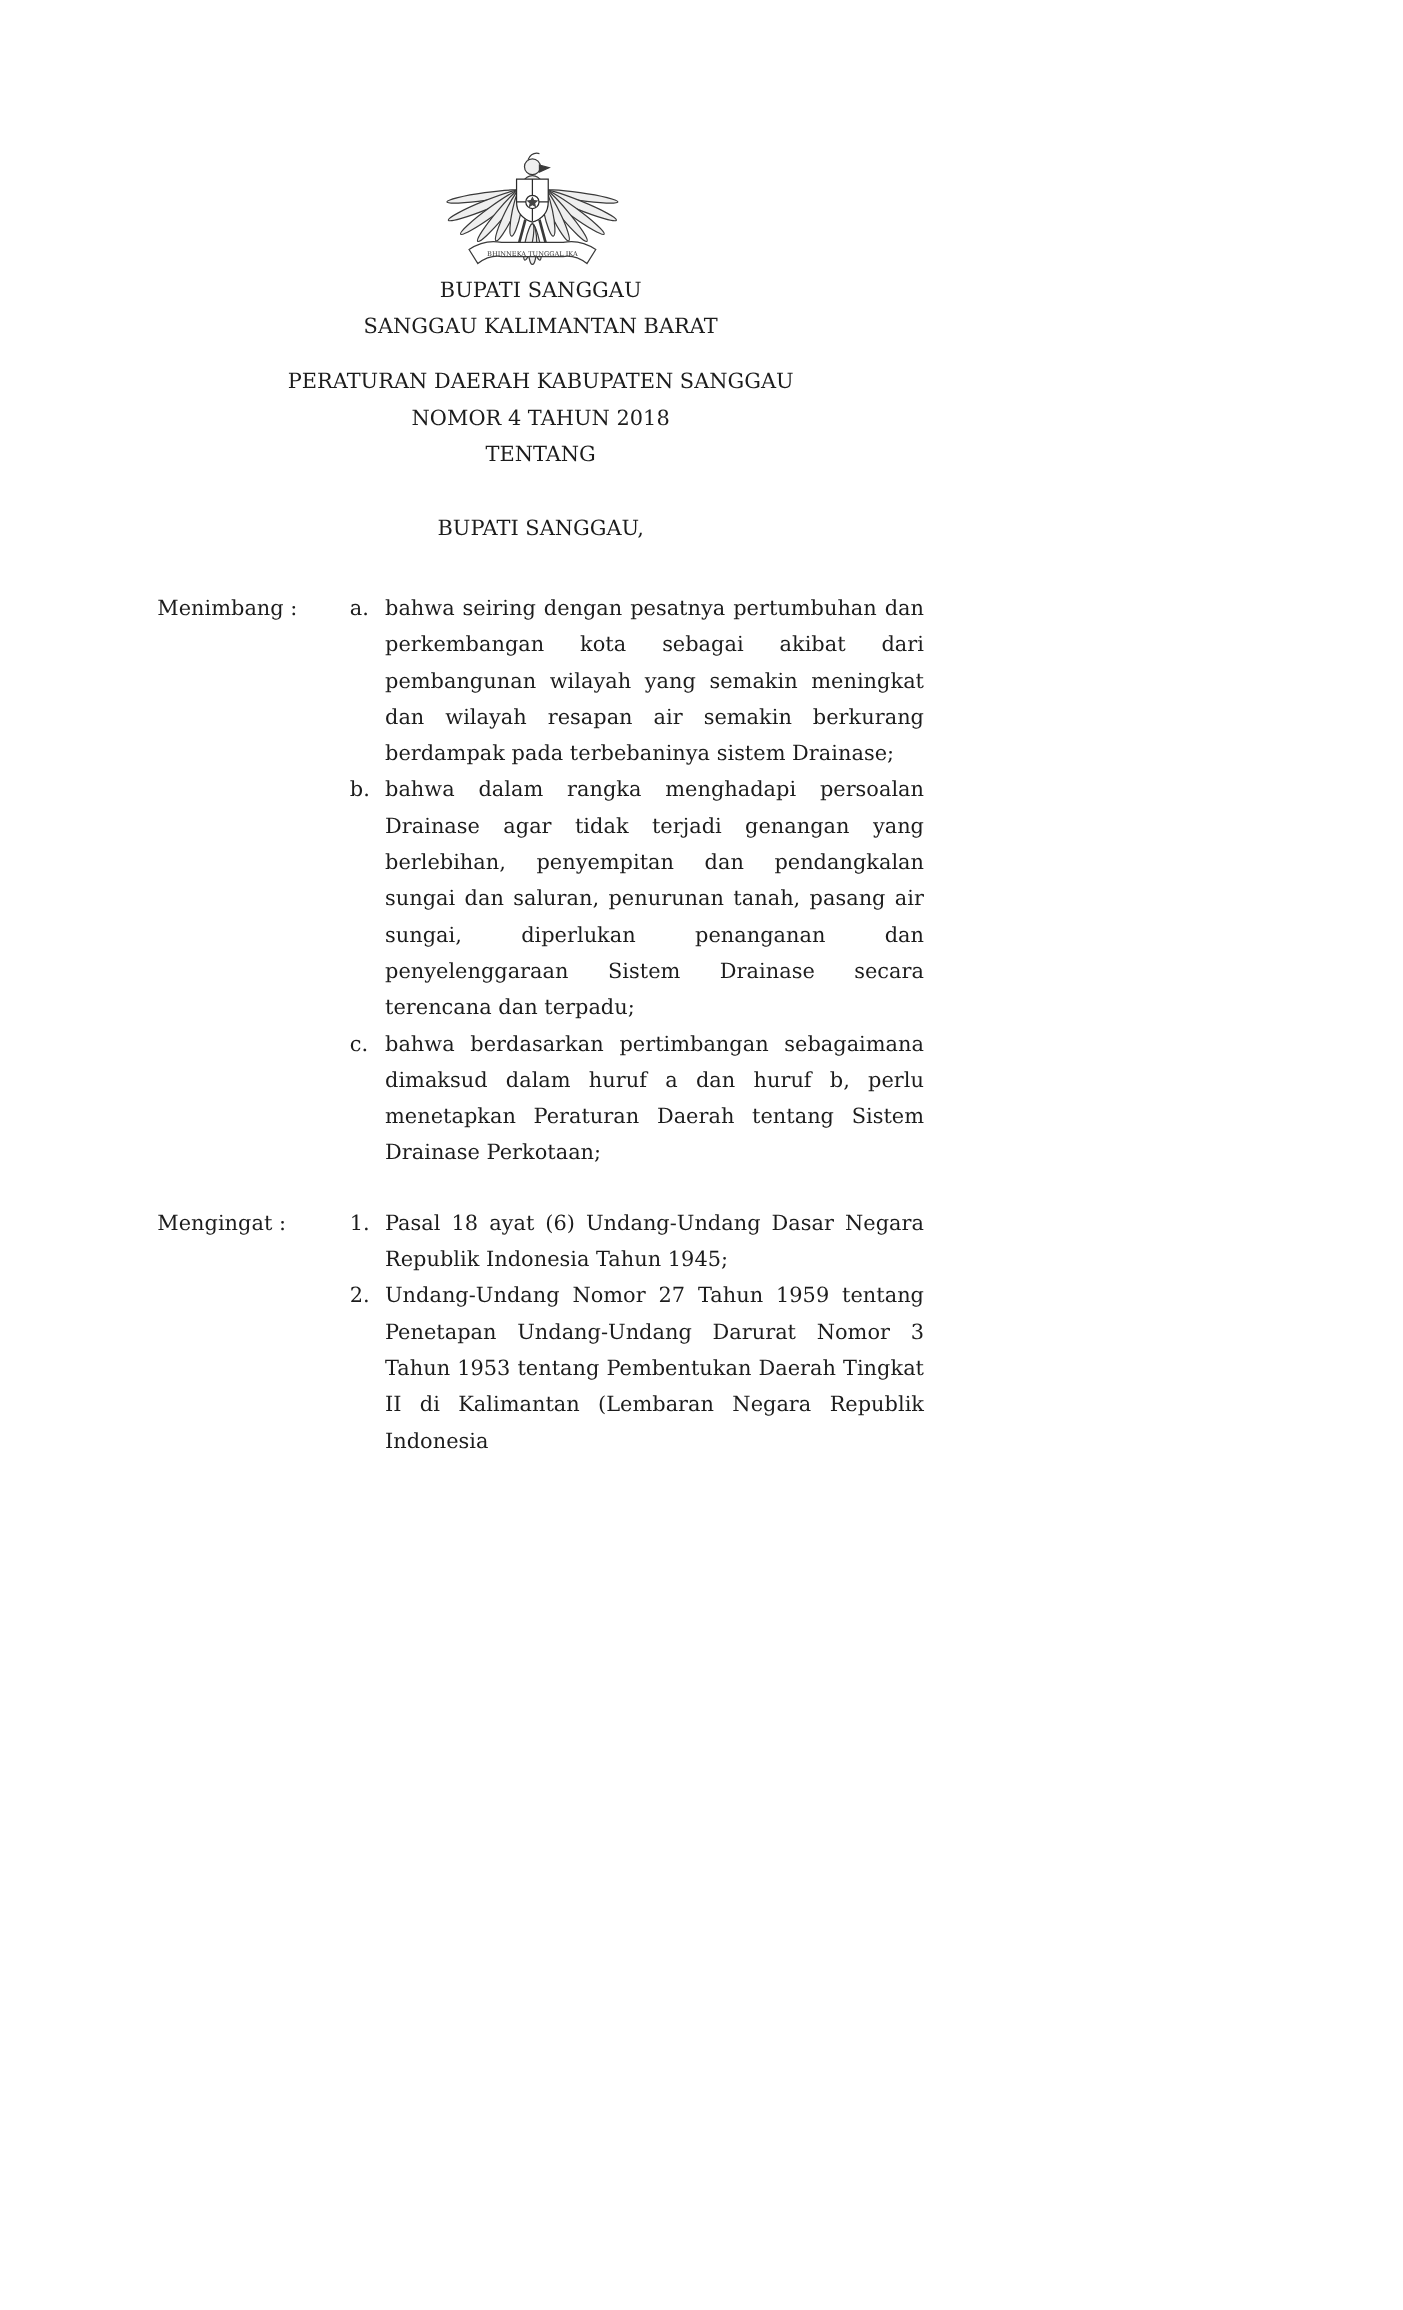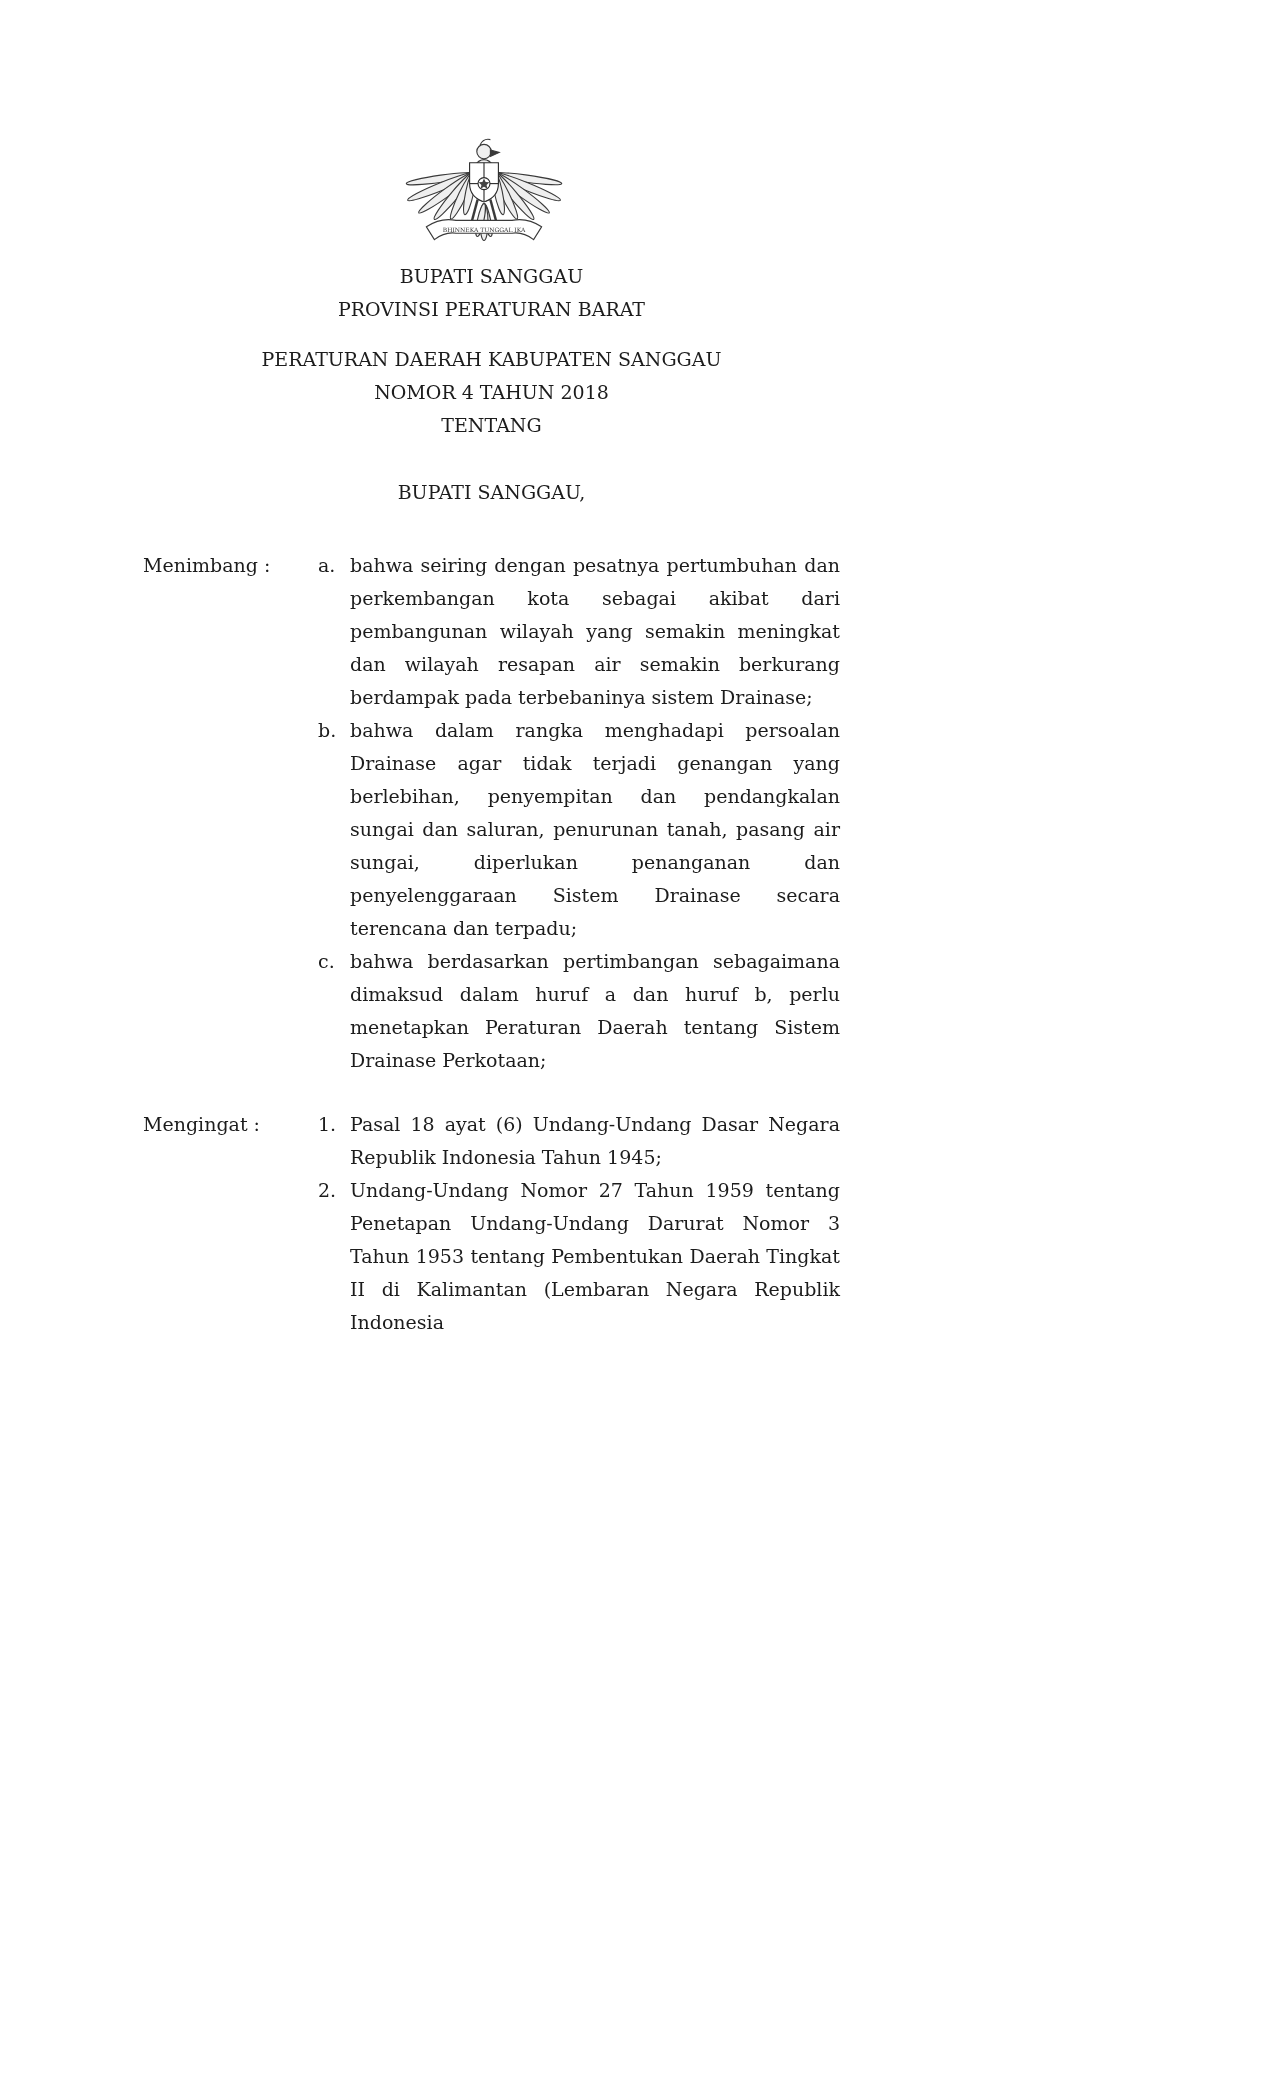--- a/index.html
+++ b/index.html
@@ -17,21 +17,21 @@
   .emblem {
     position:absolute;
     left:404px;
     top:110px;
     width:160px;
     height:140px;
   }
   .content {
     position:absolute;
     left:143px;
-    top:260px;
+    top:248px;
     width:697px;
   }
   .c { text-align:center; line-height:33px; }
   .title-block { margin-top:17px; }
   .invocation-block { margin-top:21px; }
   .official-block { margin-top:34px; }
   .body-block { margin-top:13px; }
   .section { display:flex; line-height:33px;margin-top:40px; }
   .section-gap { margin-top:31px; }
   .section-label { flex:0 0 175px; }
@@ -89,21 +89,21 @@
       <g fill="#ffffff" stroke="#3a3a3a" stroke-width="1.4">
         <path d="M28,146 q18,-12 37,-8 h70 q19,-4 37,8 l-10,16 q-13,-10 -27,-8 h-70 q-14,-2 -27,8 z"></path>
       </g>
       <text x="100" y="153" text-anchor="middle" font-size="7.5" fill="#333333">BHINNEKA TUNGGAL IKA</text>
     </svg>
   </div>
 
   <div class="content">
 
     <div class="c">BUPATI SANGGAU</div>
-    <div class="c">PROVINSI PERATURAN BARAT</div>
+    <div class="c">SANGGAU KALIMANTAN BARAT</div>
 
     <div class="title-block">
       <div class="c">PERATURAN DAERAH KABUPATEN SANGGAU</div>
       <div class="c">NOMOR 4 TAHUN 2018</div>
       <div class="c">TENTANG</div>
     </div>
 
 
     <div class="official-block">
       <div class="c">BUPATI SANGGAU,</div>

